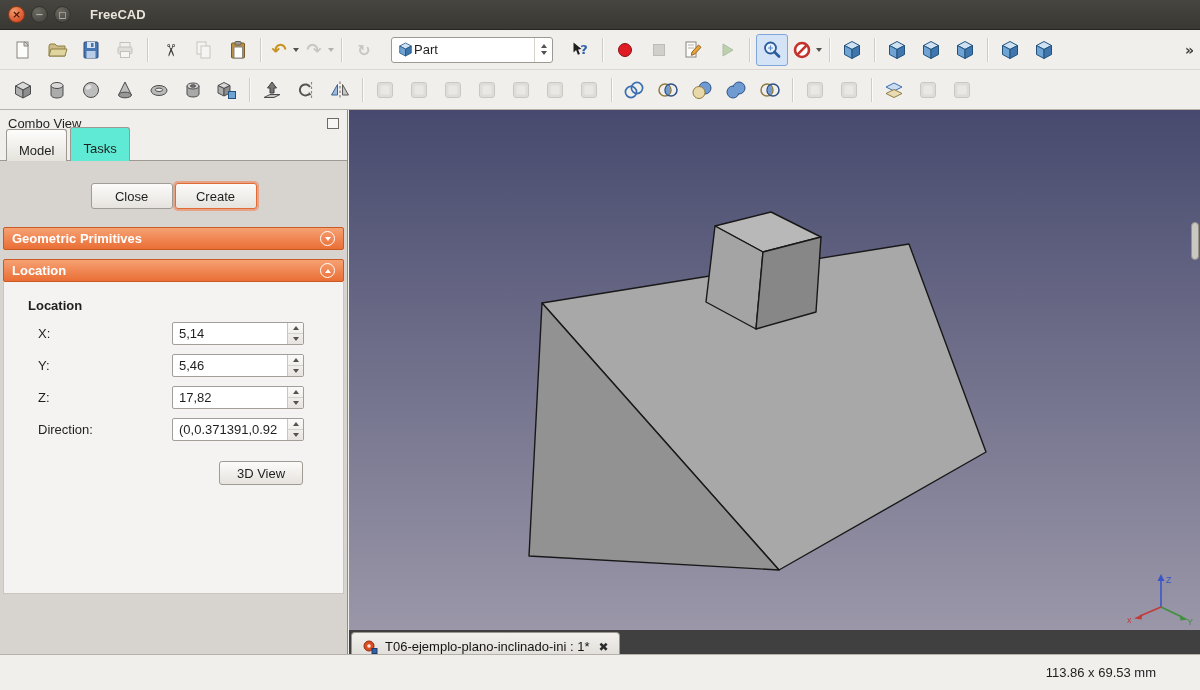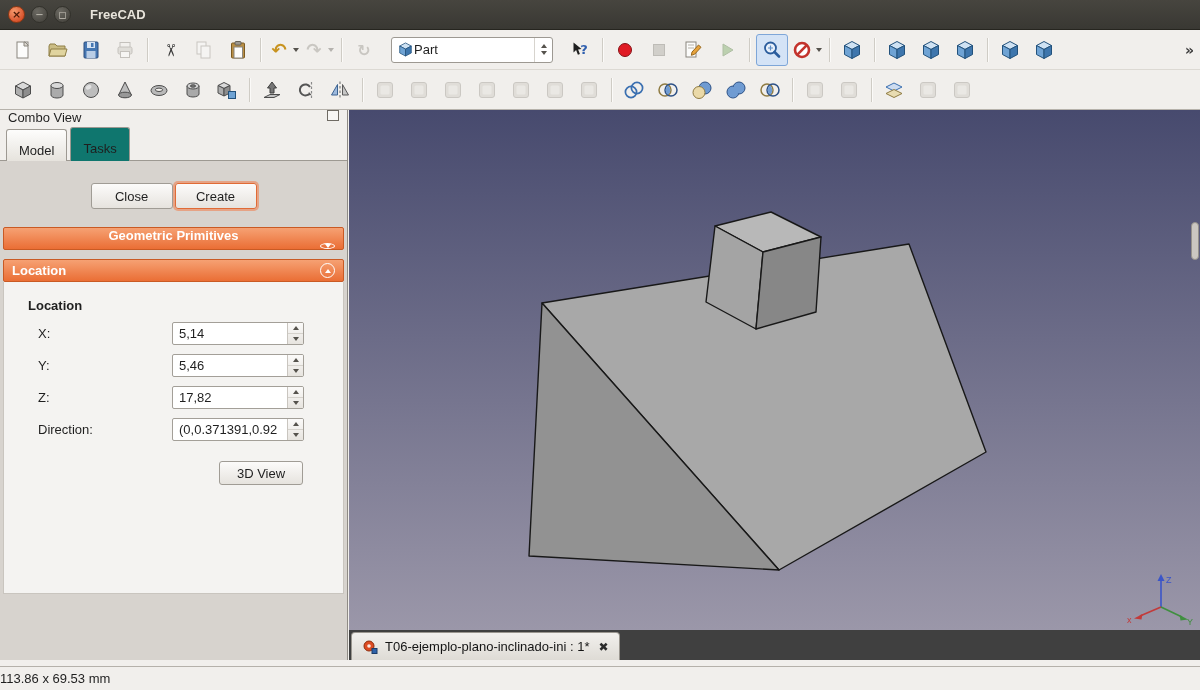--- a/index.html
+++ b/index.html
@@ -38,38 +38,38 @@
   .wb-combo { width:162px; height:26px; background:#fff; border:1px solid #9d9992; border-radius:3px;
     display:flex; align-items:center; gap:0; padding:0 5px; margin:0 10px; }
   .wb-arrows { margin-left:auto; display:flex; flex-direction:column; align-items:center; gap:3px;
     padding-left:6px; border-left:1px solid #d7d4ce; height:100%; justify-content:center; }
   .wb-arrows i { display:block; width:0; height:0; border-left:3.5px solid transparent; border-right:3.5px solid transparent; }
   .wb-arrows .up { border-bottom:4px solid #55524c; }
   .wb-arrows .dn { border-top:4px solid #55524c; }
   
   .combo-view { position:absolute; top:110px; left:0; width:348px; bottom:30px;
     background:#d7d3ce; border-right:1px solid #8f8b85; }
-  .cv-header { height:26px; background:#f1efec; display:flex; align-items:flex-start; padding:0 8px; }
+  .cv-header { height:26px; background:#f1efec; display:flex; align-items:center; padding:0 8px; }
   .cv-float { margin-left:auto; width:12px; height:11px; border:1px solid #6f6b64; background:#f7f6f4; }
   .cv-tabs { height:25px; background:#f1efec; border-bottom:1px solid #9d9992;
     display:flex; align-items:flex-end; padding-left:6px; }
   .cv-tab { padding:13px 12px 3px; border:1px solid #9d9992; border-bottom:none;
     border-radius:3px 3px 0 0; margin-right:3px; background:linear-gradient(#fdfdfc,#e6e3dd);
     position:relative; top:1px; }
-  .cv-tab.active { background:#0f766e; padding-bottom:5px; }
+  .cv-tab.active { background:#5eead4; padding-bottom:5px; }
   .cv-content { position:absolute; top:51px; left:0; right:0; bottom:0; overflow:hidden; }
   .task-buttons { margin-top:22px; display:flex; justify-content:center; gap:2px;border-radius:9px; }
   .qt-btn { min-width:82px; height:26px; font-size:13px; color:#1f1f1f; font-family:inherit;
     background:linear-gradient(#fcfbfa,#e6e3de); border:1px solid #a09c95; border-radius:3px; }
   .qt-btn.create { border-color:#e06b36; box-shadow:0 0 0 2px rgba(242,124,72,.55); }
   .qt-btn.small { min-width:84px; height:24px; }
   .section-header { height:23px; margin:9px 3px 0; display:flex; align-items:center; padding:0 8px;
     background:linear-gradient(#f6a173,#ea6e35); border:1px solid #c95a24; border-radius:2px;
     color:#fff; font-weight:bold; }
-  .section-header.mt-lg { margin-top:18px;flex-direction:column; }
+  .section-header.mt-lg { margin-top:18px; }
   .sec-icon { margin-left:auto; width:15px; height:15px; border:1.5px solid #fff; border-radius:50%;
     display:flex; align-items:center; justify-content:center; }
   .tri-dn { width:0; height:0; border-left:3px solid transparent; border-right:3px solid transparent; border-top:4px solid #fff; }
   .tri-up { width:0; height:0; border-left:3px solid transparent; border-right:3px solid transparent; border-bottom:4px solid #fff; }
   .loc-panel { margin:0 3px; background:#f4f3f1; border:1px solid #c9c5bf; border-top:none; height:312px; }
   .pos-heading { font-weight:bold; padding:16px 0 0 24px; }
   .field-row { display:flex; align-items:center; margin:9px 0 0 34px; height:23px; }
   .f-label { width:126px; }
   .spinbox { width:132px; height:23px; background:#fff; border:1px solid #a39f98; border-radius:2px;
     display:flex; overflow:hidden;margin-left:8px; }
@@ -83,22 +83,22 @@
   .view-btn-row { display:flex; justify-content:flex-end; margin:20px 40px 0 0; }
   
   .viewport { position:absolute; top:110px; left:349px; right:0; height:520px;
     background:linear-gradient(#474a6e,#9b97a9); }
   .viewport svg { display:block; }
   .doc-tabbar { position:absolute; left:349px; right:0; top:630px; height:30px; background:#404040; }
   .doc-tab { display:inline-flex; align-items:center; gap:7px; height:28px; margin:2px 0 0 2px;
     padding:0 10px; background:linear-gradient(#f2f0ed,#dedbd5); border:1px solid #9a968f;
     border-bottom:none; border-radius:4px 4px 0 0; color:#141414; }
   .doc-close { font-family:"DejaVu Sans",sans-serif; font-size:12px; font-weight:bold; color:#2b2b2b; margin-left:2px; }
-  .statusbar { position:absolute; left:0; right:0; bottom:0; height:24px; background:#f1efec;
-    border-top:1px solid #b5b1aa; display:flex; align-items:center; padding-right:44px;margin-top:36px; }
+  .statusbar { position:absolute; left:0; right:0; bottom:0; height:36px; background:#f1efec;
+    border-top:1px solid #b5b1aa; display:flex; align-items:center; justify-content:flex-end; padding-right:44px;margin-top:36px; }
   .edge-scroll { position:absolute; right:1px; top:222px; width:8px; height:38px;
     background:#cbc7c1; border:1px solid #96928b; border-radius:4px; z-index:5; }
   .glyph { font-family:"DejaVu Sans",sans-serif; }
 </style>
 </head>
 <body>
 
 <div class="titlebar">
   <div class="win-btn close">
       <span class="glyph">×</span>

